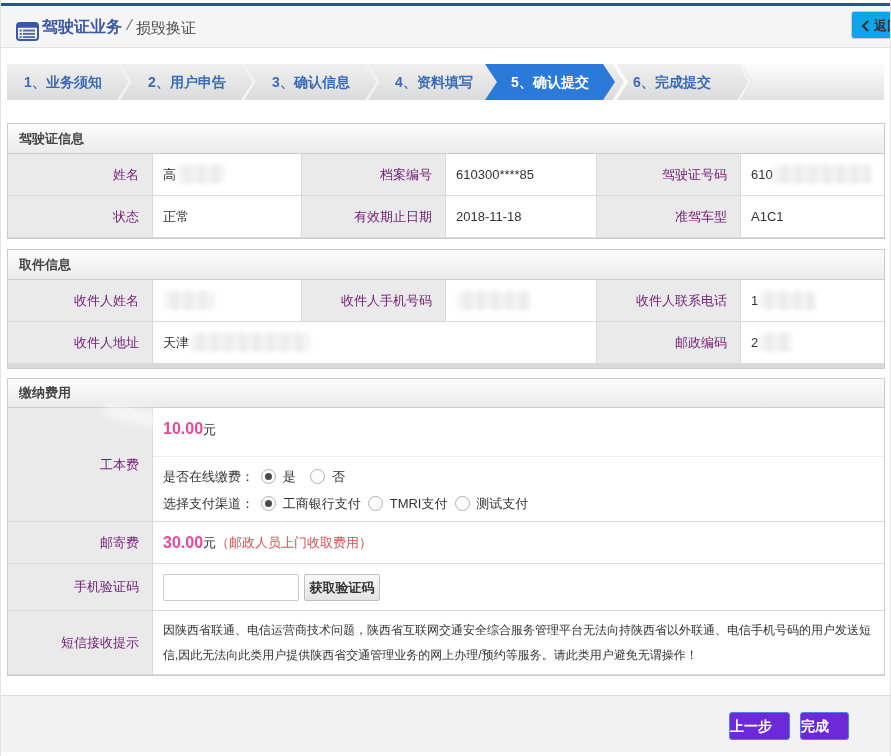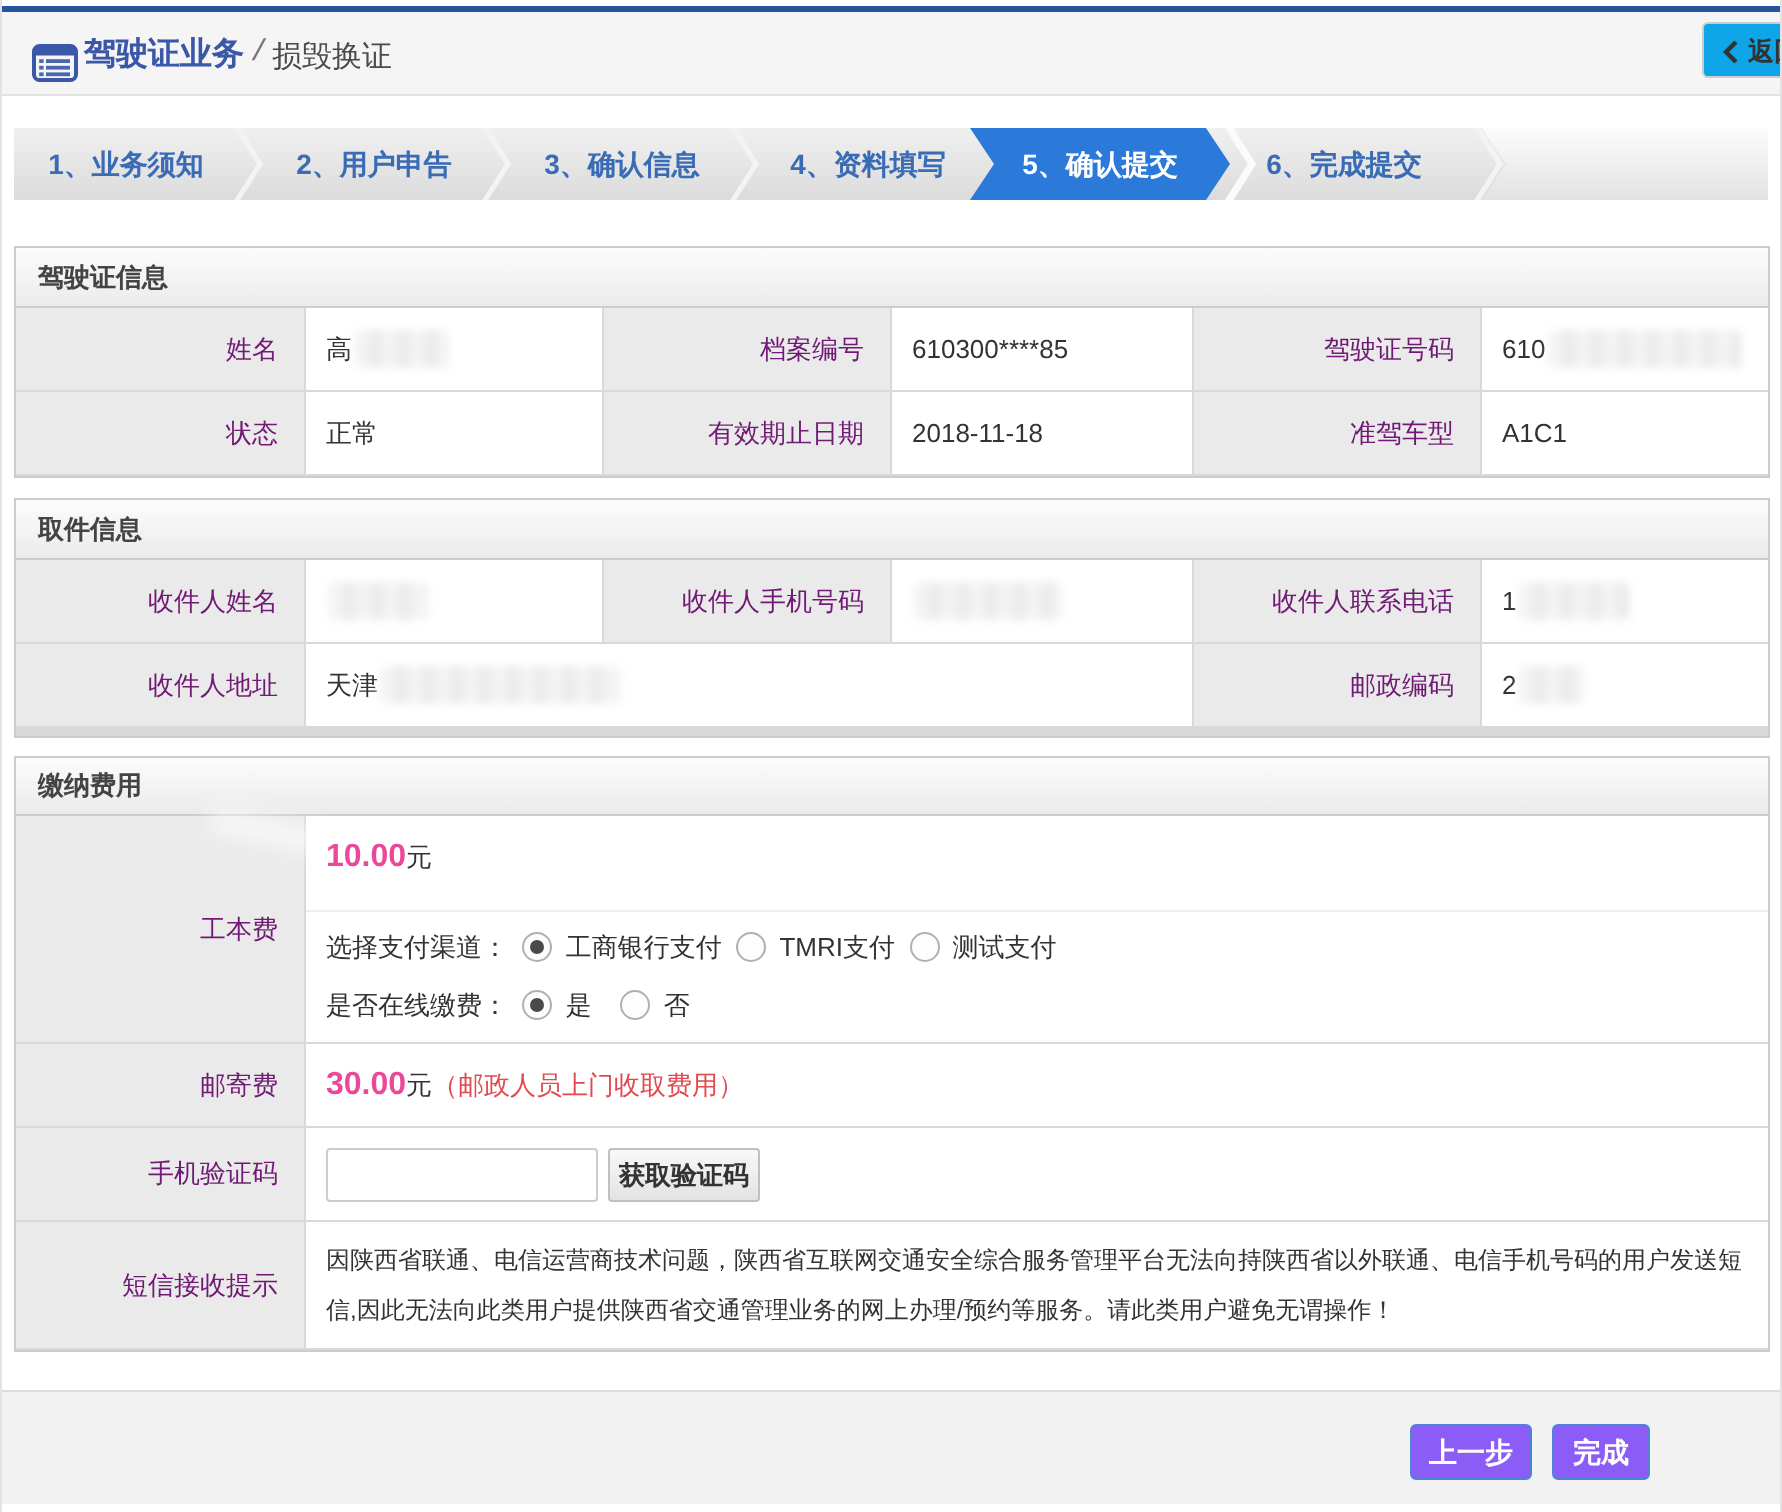--- a/index.html
+++ b/index.html
@@ -24,21 +24,21 @@
 .grid .l { background:#eaeaea; justify-content:flex-end; padding-right:13px; font-weight:normal; color:#701a75;padding-left:20px; }
 .grid .v { background:#fff; padding-left:10px; }
 .blur { display:inline-block; vertical-align:middle; height:19px; border-radius:3px; margin-left:1px;
   background:repeating-linear-gradient(90deg,#ebebeb 0 7px,#dcdcdc 7px 14px); filter:blur(2px); opacity:.55; }
 .red { color:#e04a50; }
 .fee { font-size:16px; font-weight:bold; color:#ec4899; }
 .yuan { font-size:13px; color:#333; font-weight:normal; }
 .radio { display:inline-block; width:15px; height:15px; border:1px solid #b0b0b0; border-radius:50%; background:#fdfdfd; vertical-align:-3px; position:relative; margin-right:3px; }
 .radio.on::after { content:""; position:absolute; left:3px; top:3px; width:7px; height:7px; border-radius:50%; background:#4a4a4a; }
 #foot { left:0; top:695px; width:891px; height:57px; background:#f2f2f2; border-top:1px solid #ddd; }
-.bluebtn { position:absolute; top:16px; height:28px; background:#8b5cf6; border:1px solid #4a86d8; border-radius:3px; color:#fff; font-size:14px; font-weight:bold; text-align:center; line-height:26px; }
+.bluebtn { position:absolute; top:16px; height:28px; background:#6d28d9; border:1px solid #4a86d8; border-radius:3px; color:#fff; font-size:14px; font-weight:bold; text-align:left; line-height:26px;margin-left:24px; }
 #vcode { width:136px; height:27px; border:1px solid #ccc; border-radius:2px; background:#fff; vertical-align:top; }
 #getcode { display:inline-block; width:76px; height:27px; margin-left:5px; background:linear-gradient(#f8f8f8,#e3e3e3); border:1px solid #c0c0c0; border-radius:2px; text-align:center; line-height:25px; font-size:13px; color:#333; font-weight:bold; vertical-align:top; }
 </style>
 </head>
 <body>
 <div id="page">
   <div id="topline" class="abs"></div>
   <div id="hdr" class="abs">
     <svg class="abs" style="left:16px;top:16px" width="23" height="19" viewBox="0 0 23 19">
       <rect x="1" y="1" width="21" height="17" rx="2.8" fill="none" stroke="#3a57a8" stroke-width="2"></rect>
@@ -132,22 +132,22 @@
         <div class="v">2<span class="blur" style="width:33px"></span></div>
     </div>
   </div>
 
   <div class="box" style="top:378px;height:298px">
     <div class="boxhdr" style="height:29px;line-height:28px">缴纳费用</div>
     <div class="grid" style="grid-template-columns:144px auto;grid-template-rows:113px 41px 46px 63px">
       <div class="l">工本费</div>
       <div class="v" style="display:block;padding:0">
         <div style="padding:12px 0 17px 10px;border-bottom:1px solid #eee;"><span class="fee">10.00</span><span class="yuan">元</span></div>
+        <div style="padding:10px 0 0 10px;font-size:13px;color:#333;line-height:19px">是否在线缴费：&nbsp;&nbsp;<span class="radio on"></span> 是&nbsp;&nbsp;&nbsp;&nbsp;<span class="radio"></span> 否</div>
         <div style="padding:8px 0 0 10px;font-size:13px;color:#333;line-height:19px">选择支付渠道：&nbsp;&nbsp;<span class="radio on"></span> 工商银行支付&nbsp;&nbsp;<span class="radio"></span> TMRI支付&nbsp;&nbsp;<span class="radio"></span> 测试支付</div>
-        <div style="padding:10px 0 0 10px;font-size:13px;color:#333;line-height:19px">是否在线缴费：&nbsp;&nbsp;<span class="radio on"></span> 是&nbsp;&nbsp;&nbsp;&nbsp;<span class="radio"></span> 否</div>
       </div>
       <div class="l">邮寄费</div>
       <div class="v">
           <span class="fee">30.00</span>
           <span class="yuan">元</span>
           <span class="red" style="font-size:13px">（邮政人员上门收取费用）</span>
         </div>
       <div class="l">手机验证码</div>
       <div class="v">
           <input id="vcode" type="text" style="">

